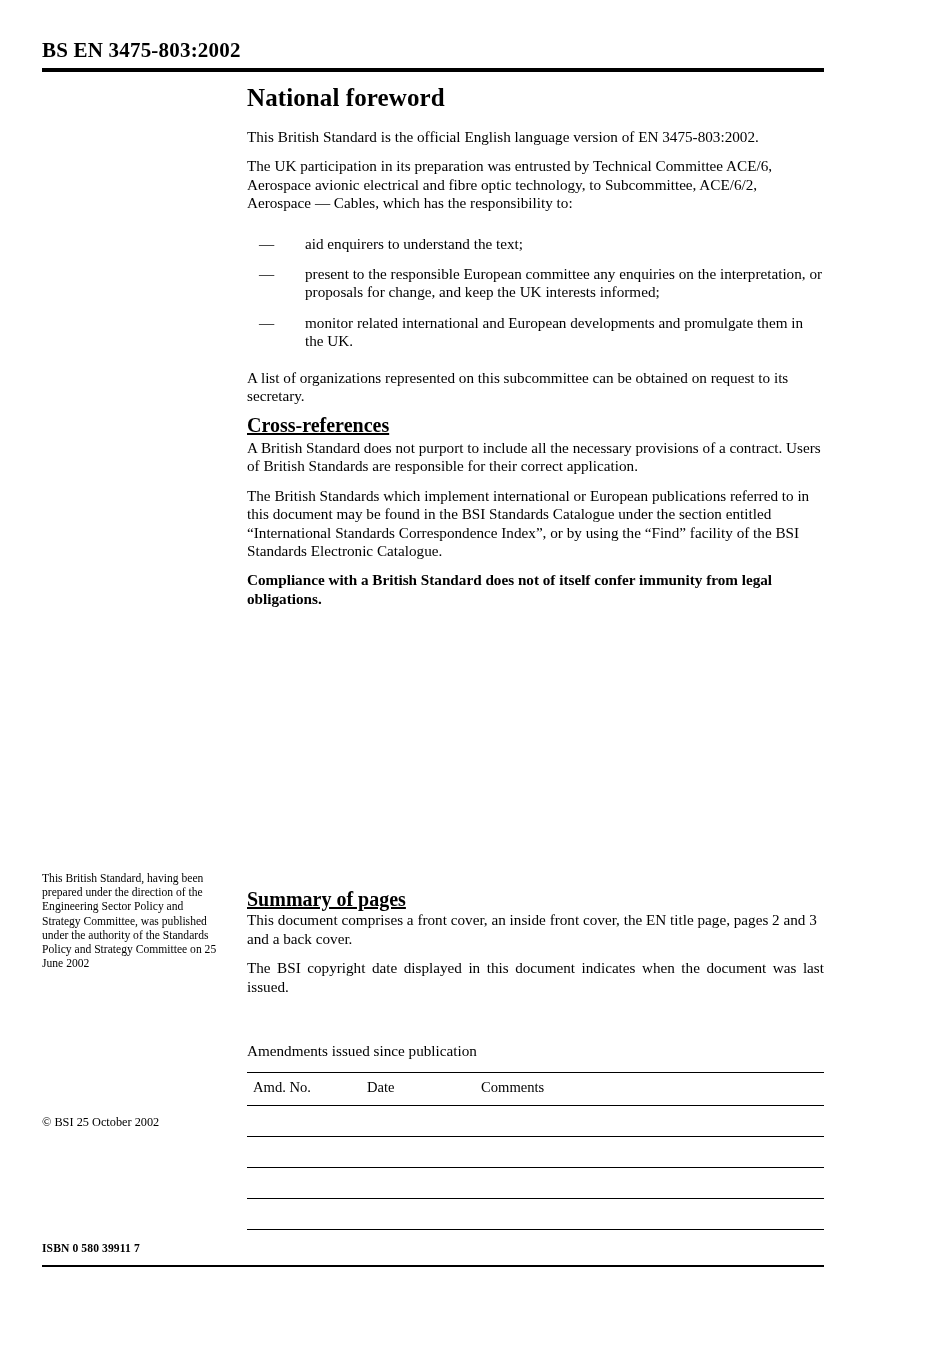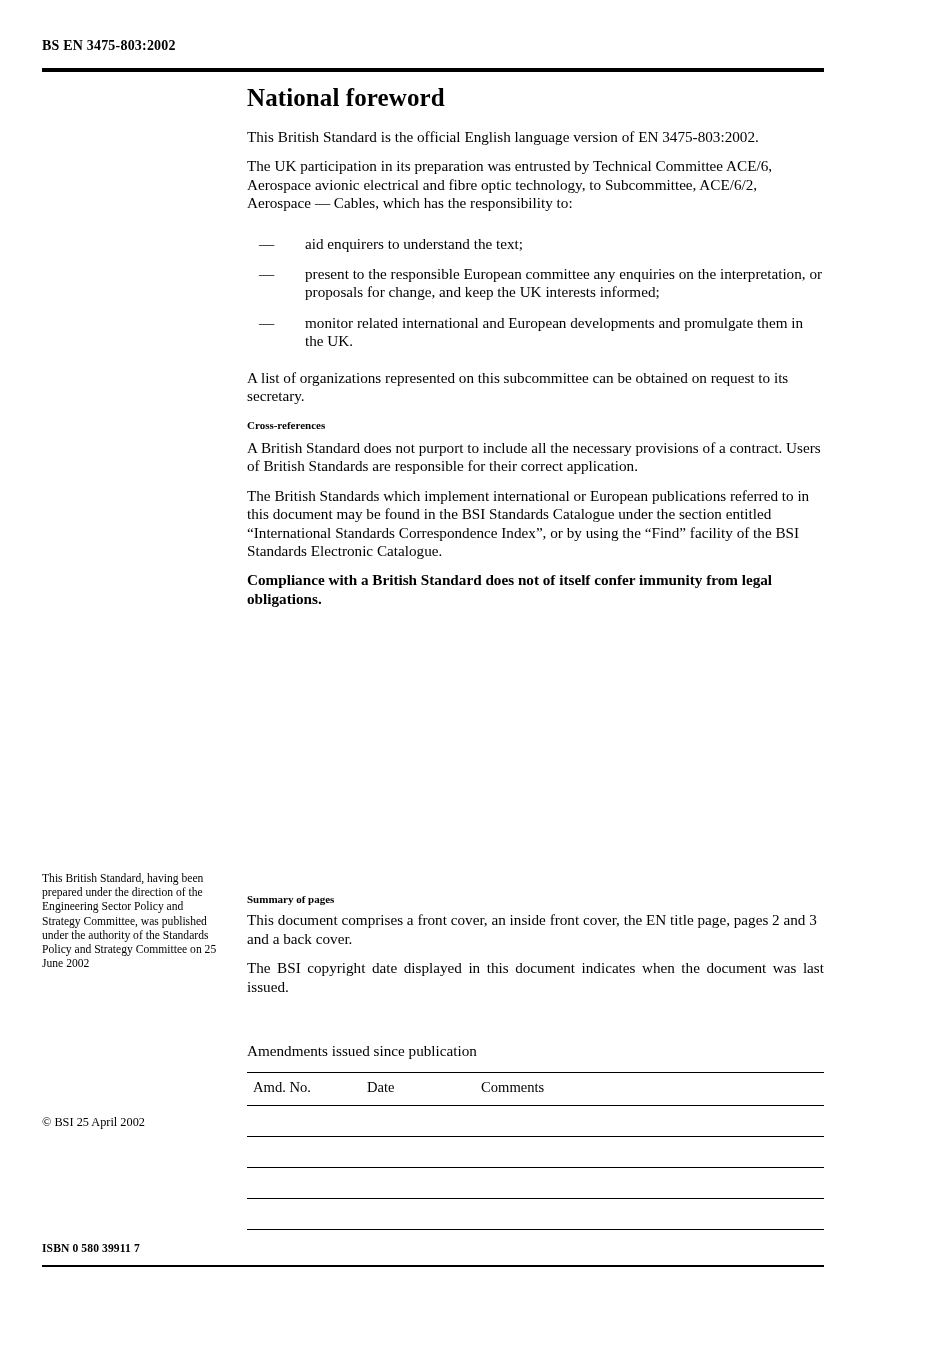--- a/index.html
+++ b/index.html
@@ -20,21 +20,21 @@
     left: 0; top: 0;
     width: 950px;
     height: 1345px;
   }
 
   
   .doc-number {
     position: absolute;
     left: 42px;
     top: 38px;
-    font-size: 14px;
+    font-size: 21px;
     font-weight: bold;
     letter-spacing: 0.2px;
     font-family: "Liberation Serif", serif;
   }
   .rule-top {
     position: absolute;
     left: 42px;
     top: 68px;
     width: 782px;
     height: 4px;
@@ -65,24 +65,25 @@
   p.body {
     font-size: 15.2px;
     line-height: 18.4px;
     margin: 0 0 11px 0;
     text-align: left;
   }
   p.justify {
     text-align: justify;
   }
   .subhead {
-    font-size: 11px;
+    font-size: 20px;
     font-weight: bold;
     line-height: 18.4px;
     margin: 0 0 4px 0;
+    text-decoration: underline;
   }
   .bold-note {
     font-size: 15.2px;
     font-weight: bold;
     line-height: 18.4px;
     margin: 10px 0 0 0;
   }
 
   
   ul.dashlist {
@@ -203,21 +204,21 @@
 
     <p class="body">A list of organizations represented on this subcommittee can be obtained on request to its secretary.</p>
 
     <div class="subhead">Cross-references</div>
     <p class="body">A British Standard does not purport to include all the necessary provisions of a contract. Users of British Standards are responsible for their correct application.</p>
     <p class="body">The British Standards which implement international or European publications referred to in this document may be found in the BSI Standards Catalogue under the section entitled “International Standards Correspondence Index”, or by using the “Find” facility of the BSI Standards Electronic Catalogue.</p>
     <p class="bold-note">Compliance with a British Standard does not of itself confer immunity from legal obligations.</p>
   </div>
 
   <div class="margin-note">This British Standard, having been prepared under the direction of the Engineering Sector Policy and Strategy Committee, was published under the authority of the Standards Policy and Strategy Committee on 25 June 2002</div>
-  <div class="copyright">© BSI 25 April 2002</div>
+  <div class="copyright">© BSI 25 October 2002</div>
   <div class="isbn">ISBN 0 580 39911 7</div>
 
   <div class="summary">
     <div class="subhead">Summary of pages</div>
     <p class="body">This document comprises a front cover, an inside front cover, the EN title page, pages 2 and 3 and a back cover.</p>
     <p class="body justify">The BSI copyright date displayed in this document indicates when the document was last issued.</p>
   </div>
 
   <div class="amend">
     <div class="amend-title">Amendments issued since publication</div>

